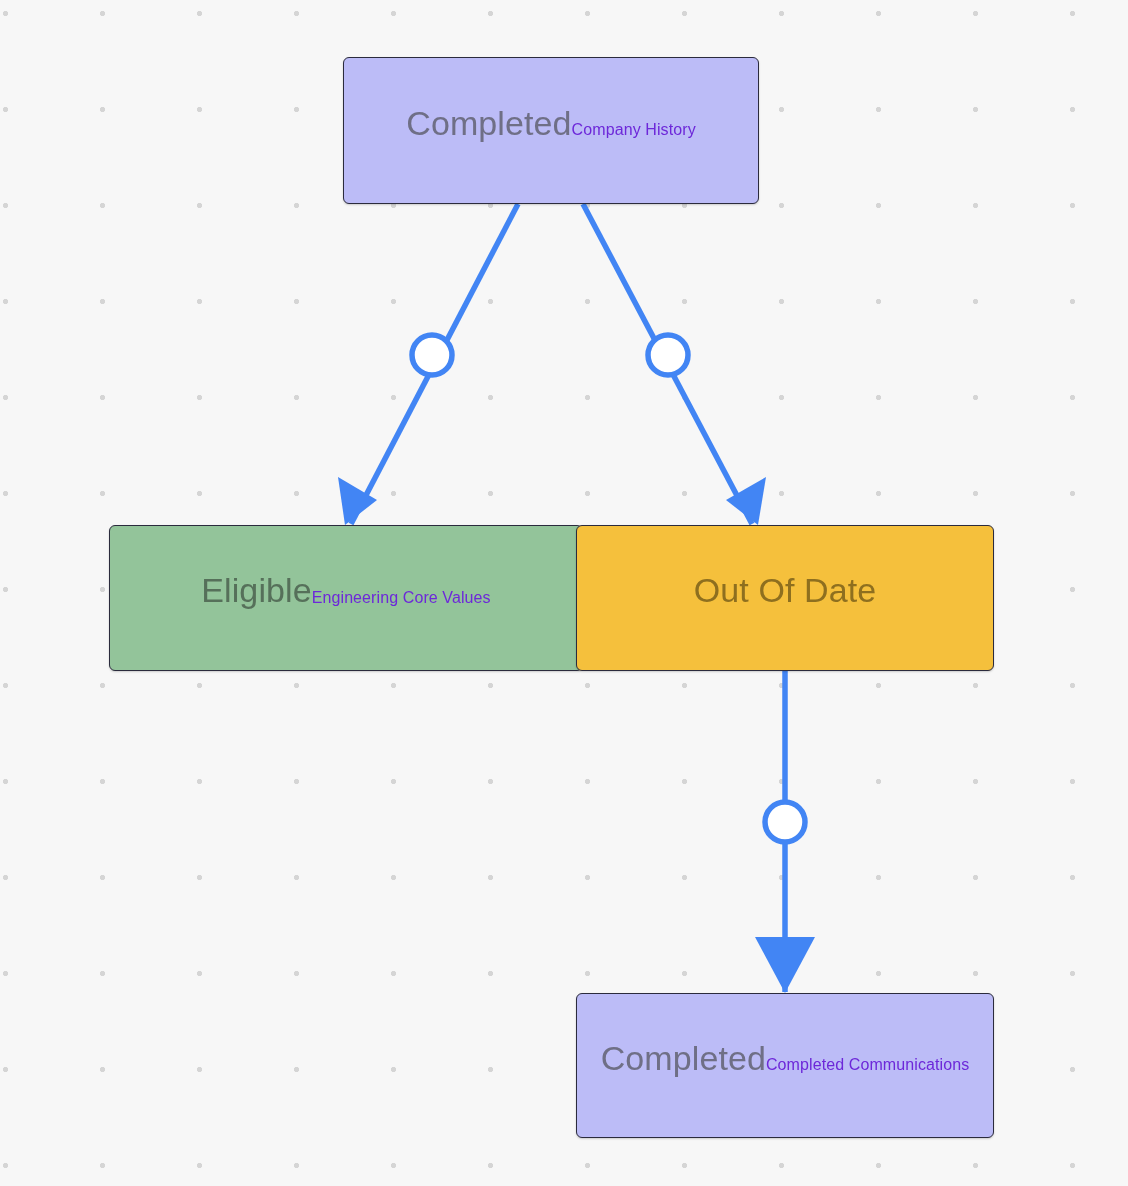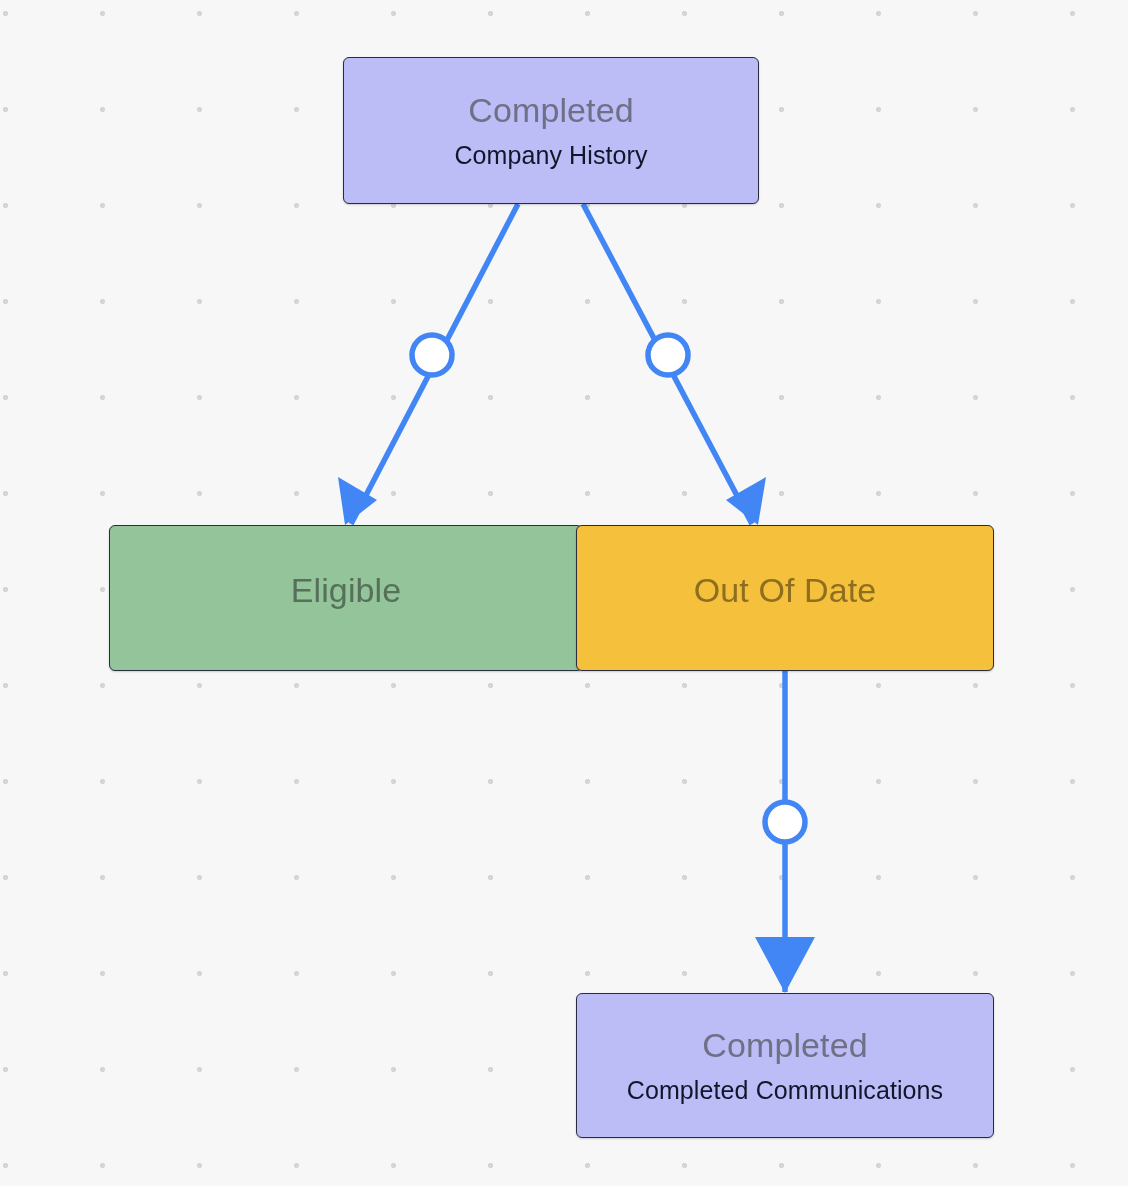--- a/index.html
+++ b/index.html
@@ -28,38 +28,38 @@
     width: 1128px;
     height: 1186px;
     pointer-events: none;
   }
   .node {
     position: absolute;
     box-sizing: border-box;
     border: 1.5px solid #2b2b3d;
     border-radius: 6px;
     display: flex;
-    flex-direction: column;
+    flex-direction: row;
     align-items: center;
     justify-content: center;
     box-shadow: 0 1px 2px rgba(0,0,0,0.18);
     overflow: hidden;
   }
   .node-title {
     font-size: 34px;
     line-height: 1.05;
     font-weight: 400;
     letter-spacing: 0.1px;
     margin-bottom: 14px;
   }
   .node-label {
-    font-size: 25px;
+    font-size: 16px;
     line-height: 1.05;
     font-weight: 500;
-    color: #0f172a;
+    color: #6d28d9;
     letter-spacing: 0.1px;
   }
   .node.purple {
     background: #bcbcf7;
   }
   .node.purple .node-title { color: #6f6f86; }
   .node.green {
     background: #93c49a;
   }
   .node.green .node-title { color: #56705a; }
@@ -94,20 +94,21 @@
     </g>
   </svg>
 
   <div class="node purple" style="left:343px; top:57px; width:416px; height:147px;">
     <div class="node-title">Completed</div>
     <div class="node-label">Company History</div>
   </div>
 
   <div class="node green" style="left:109px; top:525px; width:474px; height:146px;">
     <div class="node-title">Eligible</div>
+    <div class="node-label">Engineering Core Values</div>
   </div>
 
   <div class="node orange" style="left:576px; top:525px; width:418px; height:146px;">
     <div class="node-title">Out Of Date</div>
   </div>
 
   <div class="node purple" style="left:576px; top:993px; width:418px; height:145px;">
     <div class="node-title">Completed</div>
     <div class="node-label">Completed Communications</div>
   </div>

